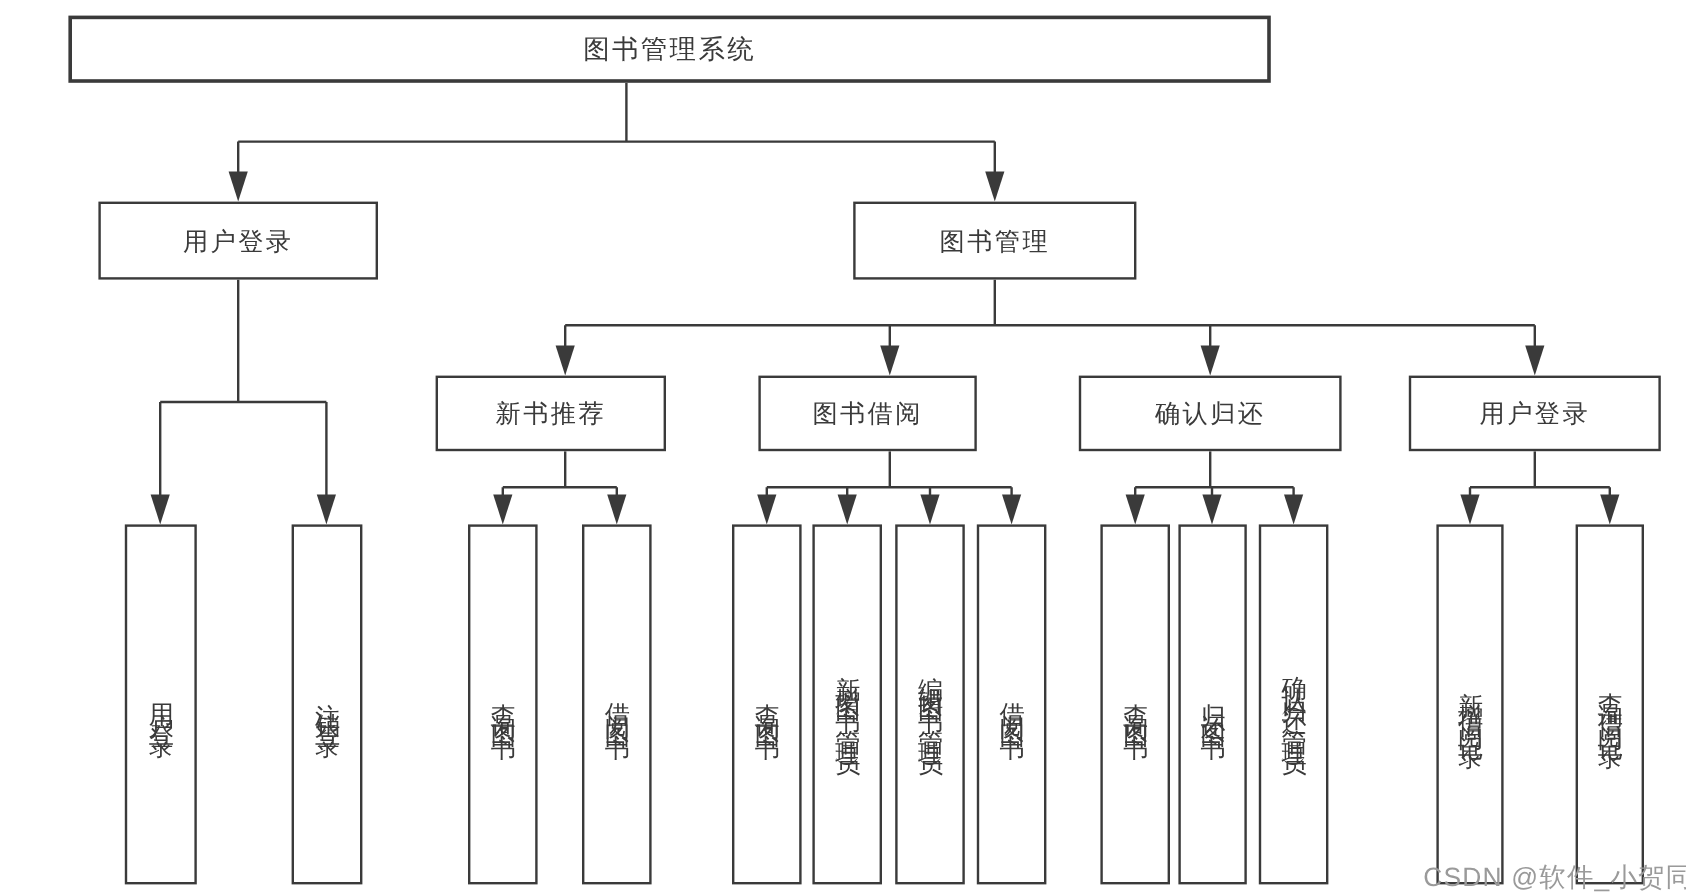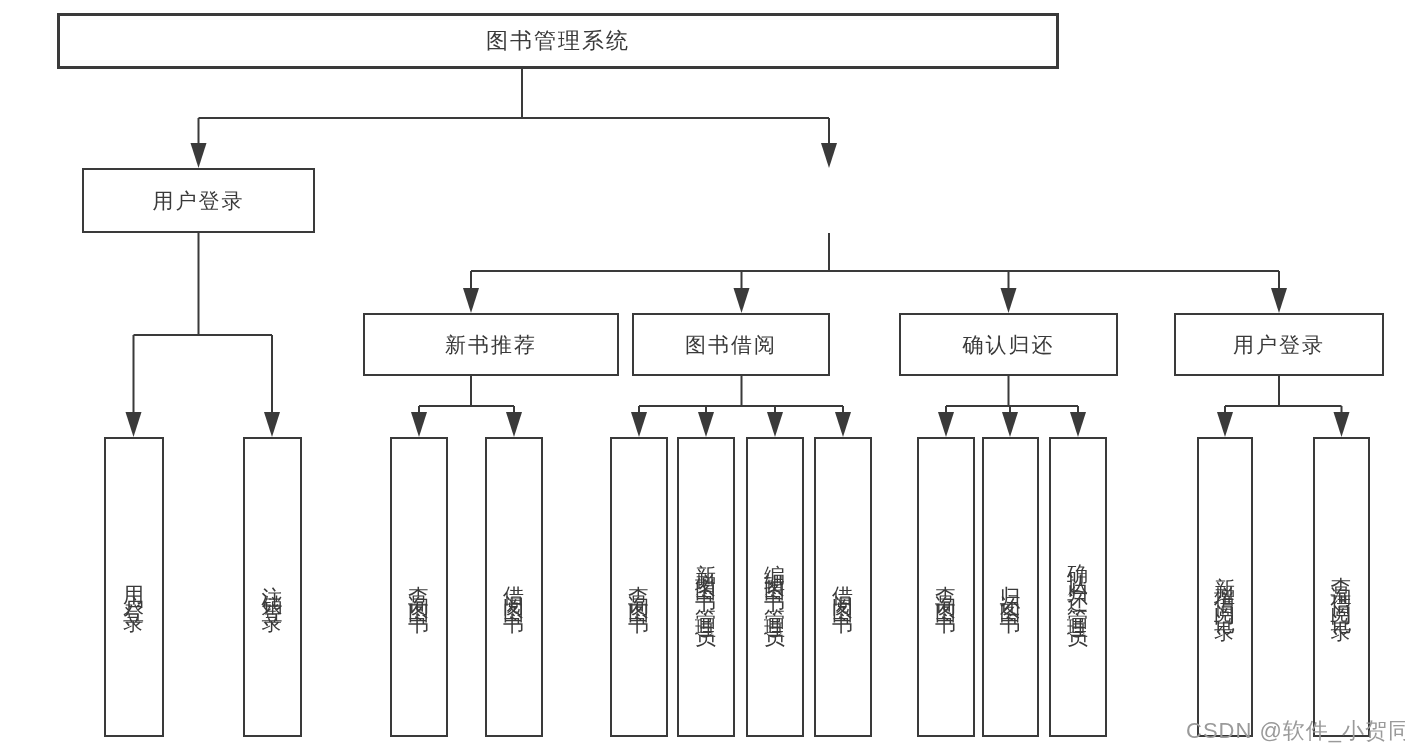--- a/index.html
+++ b/index.html
@@ -113,25 +113,28 @@
     </g>
   </svg>
 
   <div class="node hnode root-node">
     <span>图书管理系统</span>
   </div>
 
   <div class="node hnode" style="left:82px;top:168px;width:233px;height:65px">
     <span>用户登录</span>
   </div>
+  <div class="node hnode" style="left:711px;top:168px;width:236px;height:65px">
+    <span>图书管理</span>
+  </div>
 
-  <div class="node hnode" style="left:363px;top:313px;width:256px;height:63px">
+  <div class="node hnode" style="left:363px;top:313px;width:192px;height:63px">
     <span>新书推荐</span>
   </div>
-  <div class="node hnode" style="left:632px;top:313px;width:198px;height:63px">
+  <div class="node hnode" style="left:632px;top:313px;width:182px;height:63px">
     <span>图书借阅</span>
   </div>
   <div class="node hnode" style="left:899px;top:313px;width:219px;height:63px">
     <span>确认归还</span>
   </div>
   <div class="node hnode" style="left:1174px;top:313px;width:210px;height:63px">
     <span>用户登录</span>
   </div>
 
   <div class="node leaf" style="left:104px;width:60px">

